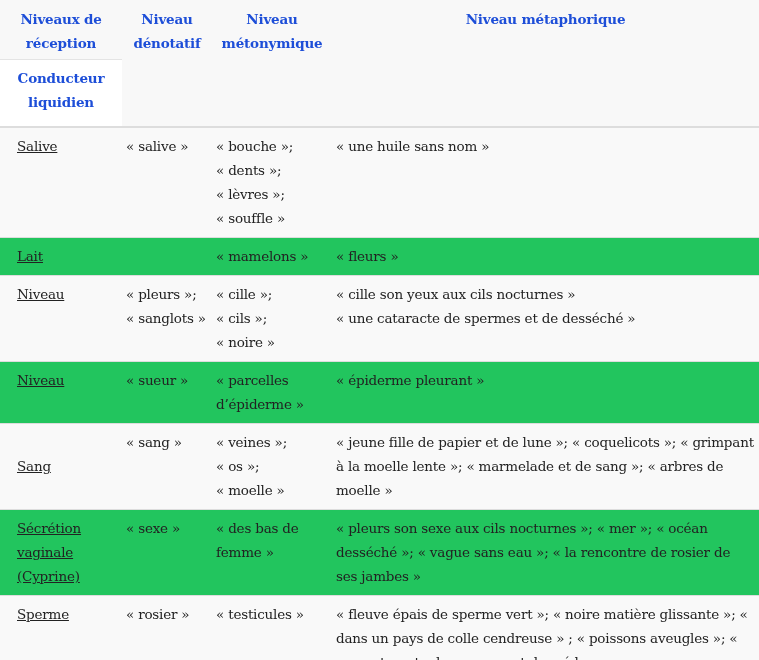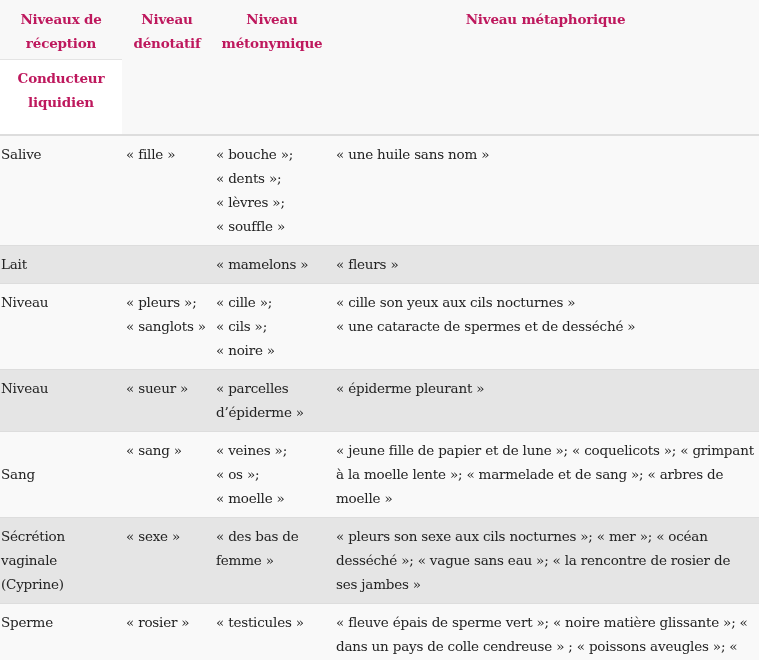--- a/index.html
+++ b/index.html
@@ -17,38 +17,38 @@
     col.c2 { width: 90px; }
     col.c3 { width: 120px; }
     col.c4 { width: 427px; }
     th {
       font-weight: bold;
       text-align: center;
       vertical-align: top;
       line-height: 24px;
       padding: 7px 4px 4px 4px;
       background: #f8f8f8;
-      color: #be185d;
+      color: #1d4ed8;
     }
     th.sub {
       background: #ffffff;
       border-top: 1px solid #e4e4e4;
-      padding: 6px 4px 20px 4px;
+      padding: 6px 4px 12px 4px;
     }
     thead tr.h2 { border-bottom: 2px solid #dddddd; }
     td {
       vertical-align: top;
       line-height: 24px;
       padding: 6px 4px 7px 4px;
       border-bottom: 1px solid #dddddd;
     }
-    td.first { padding-left: 1px; }
+    td.first { padding-left: 17px; text-decoration: underline; }
     td.mid { vertical-align: middle; margin-left: 16px; }
     tbody tr.odd td { background: #f9f9f9; }
-    tbody tr.even td { background: #e5e5e5; }
+    tbody tr.even td { background: #22c55e; }
     .line { display: block; }
   </style>
 </head>
 <body>
 
 <table>
   <colgroup>
     <col class="c1">
       <col class="c2">
       <col class="c3">
@@ -62,21 +62,21 @@
       <th rowspan="2">Niveau métaphorique</th>
     </tr>
     <tr class="h2">
       <th class="sub">Conducteur liquidien</th>
     </tr>
   </thead>
   <tbody id="tbody">
       <tr class="odd">
         <td class="first">Salive</td>
         <td>
-          <span class="line">« fille »</span>
+          <span class="line">« salive »</span>
         </td>
         <td>
           <span class="line">« bouche »;</span>
           <span class="line">« dents »;</span>
           <span class="line">« lèvres »;</span>
           <span class="line">« souffle »</span>
         </td>
         <td>
           <span class="line">« une huile sans nom »</span>
         </td>

